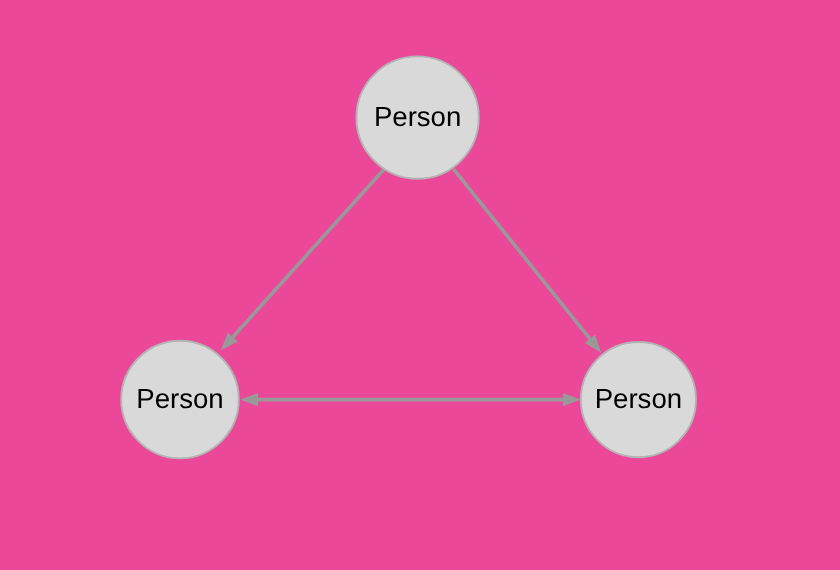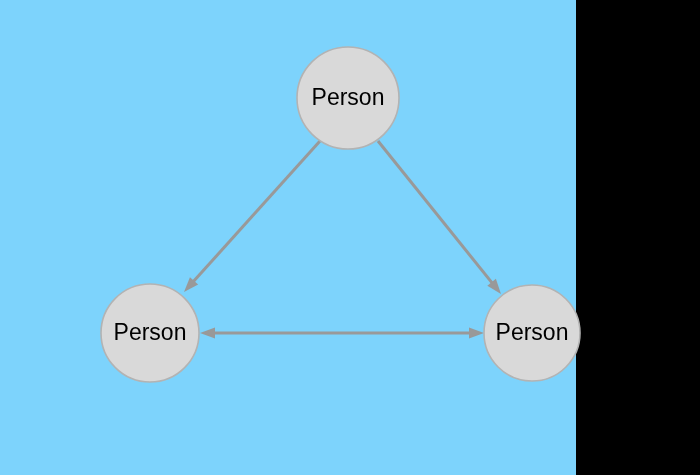--- a/index.html
+++ b/index.html
@@ -8,23 +8,23 @@
     background: #000000;
   }
   body {
     width: 700px;
     height: 475px;
     overflow: hidden;
     font-family: "Liberation Sans", sans-serif;
   }
   #diagram-canvas {
     position: relative;
-    width: 576px;
+    width: 700px;
     height: 475px;
-    background: #7dd3fc;
+    background: #ec4899;
   }
   #diagram-svg {
     position: absolute;
     top: 0;
     left: 0;
     width: 700px;
     height: 475px;
     display: block;
   }
   .node-circle {

